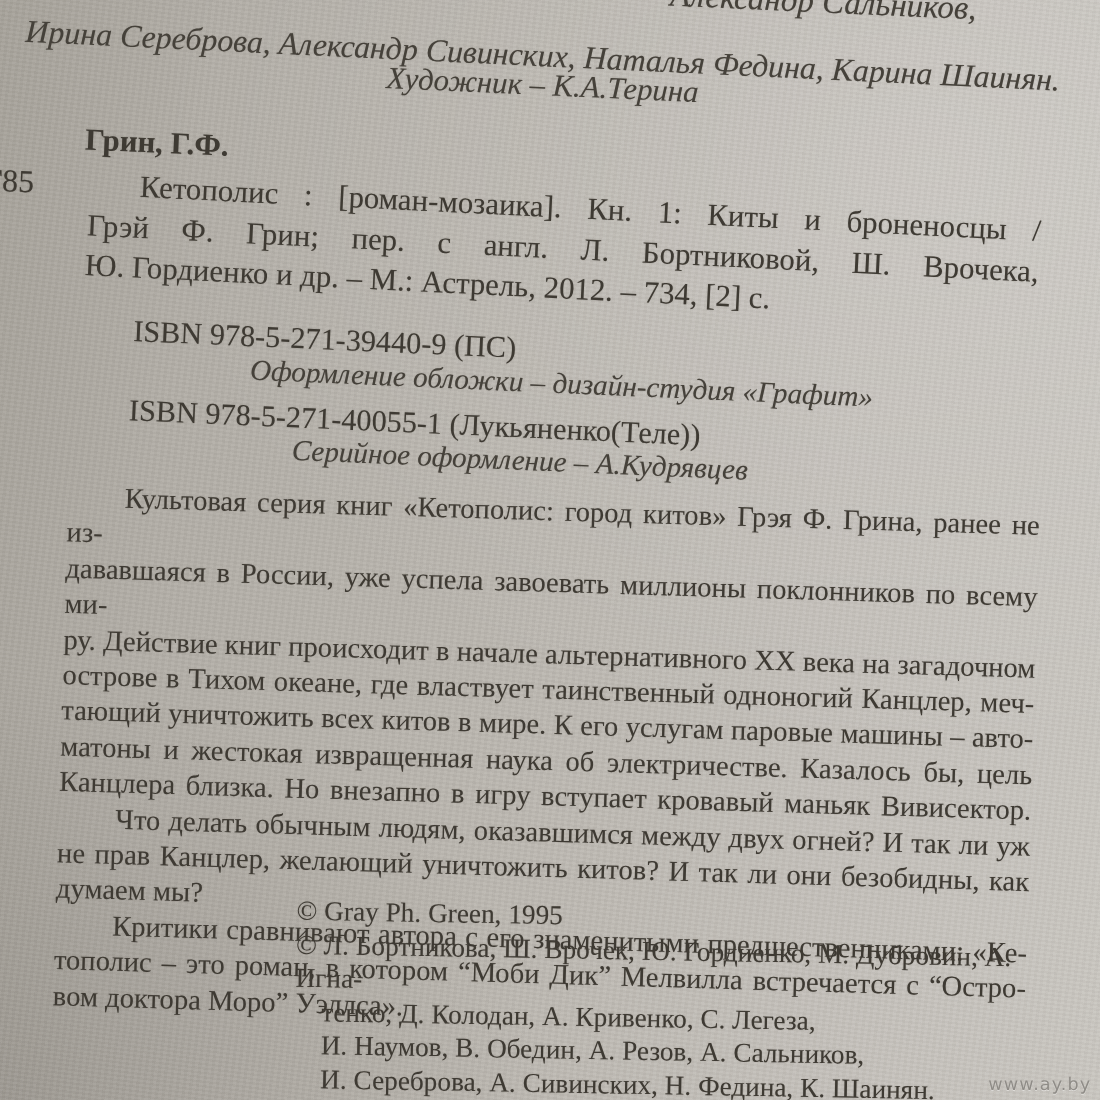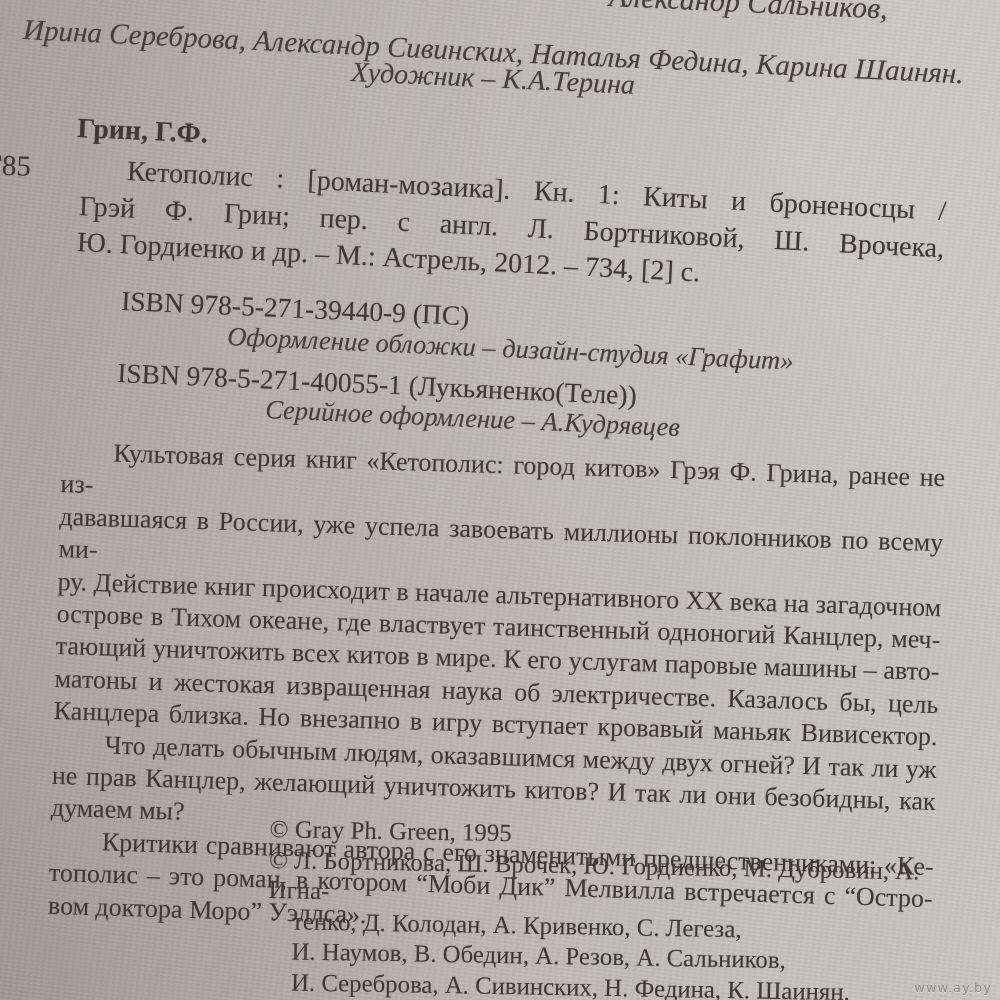--- a/index.html
+++ b/index.html
@@ -19,21 +19,21 @@
   .it{font-style:italic;color:#45413a;}
   .bold{font-weight:bold;}
   .jl{white-space:normal;text-align:justify;text-align-last:justify;}
   .blk{position:absolute;transform-origin:0 0;text-shadow:0 0 1px rgba(62,57,49,.3);}
   .blk .row{white-space:normal;}
   .ind{text-indent:52px;}
   .cont{padding-left:24px;}
   .watermark{
     position:absolute;right:8px;bottom:5px;
     font-family:"DejaVu Sans","Liberation Sans",sans-serif;
-    font-size:13px;letter-spacing:1px;color:#8f8c87;
+    font-size:16px;letter-spacing:1px;color:#8f8c87;
     text-shadow:0 1px 0 rgba(255,255,255,.4);
   }
 </style>
 </head>
 <body>
 
 <div class="frame">
 
   <div class="line it" style="left:610px;top:-21px;font-size:30px;transform:rotate(2.6deg);">Александр Сальников,</div>
 

